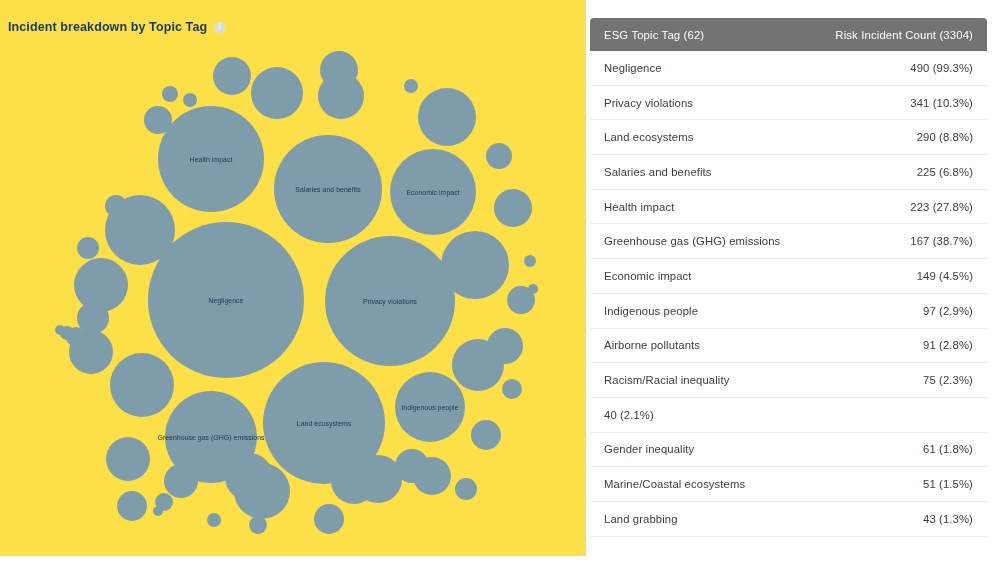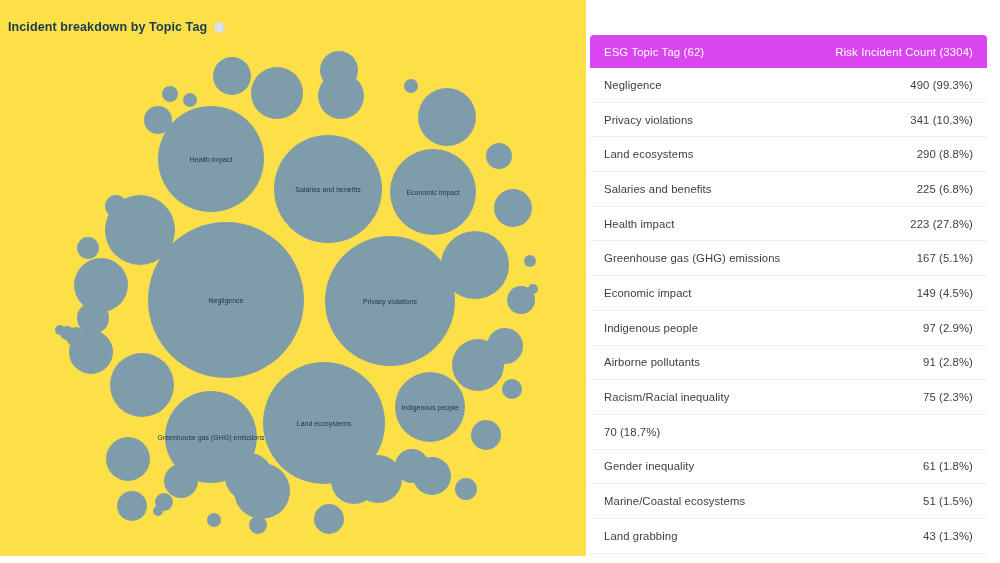--- a/index.html
+++ b/index.html
@@ -56,25 +56,24 @@
     width:414px;height:563px;
     background:#ffffff;
     flex:0 0 auto;
   }
   .table-wrap{
     position:absolute;left:4px;top:18px;width:397px;
   }
   .tbl-header{
     display:flex;align-items:center;
     height:33px;
-    background:#d946ef;
+    background:#737373;
     border-radius:4px 4px 0 0;
     padding:0 14px;
     box-sizing:border-box;
-    margin-top:17px;
   }
   .th-left{
     flex:1 1 auto;color:#ffffff;font-size:11.3px;
     letter-spacing:.15px;
   }
   .th-right{
     flex:0 0 auto;color:#ffffff;font-size:11.3px;
     letter-spacing:.15px;text-align:right;
   }
   .tbl-row{
@@ -204,40 +203,40 @@
           <div class="tbl-row">
             <span class="td-left">Salaries and benefits</span>
             <span class="td-right">225 (6.8%)</span>
           </div>
           <div class="tbl-row">
             <span class="td-left">Health impact</span>
             <span class="td-right">223 (27.8%)</span>
           </div>
           <div class="tbl-row">
             <span class="td-left">Greenhouse gas (GHG) emissions</span>
-            <span class="td-right">167 (5.1%)</span>
+            <span class="td-right">167 (38.7%)</span>
           </div>
           <div class="tbl-row">
             <span class="td-left">Economic impact</span>
             <span class="td-right">149 (4.5%)</span>
           </div>
           <div class="tbl-row">
             <span class="td-left">Indigenous people</span>
             <span class="td-right">97 (2.9%)</span>
           </div>
           <div class="tbl-row">
             <span class="td-left">Airborne pollutants</span>
             <span class="td-right">91 (2.8%)</span>
           </div>
           <div class="tbl-row">
             <span class="td-left">Racism/Racial inequality</span>
             <span class="td-right">75 (2.3%)</span>
           </div>
           <div class="tbl-row">
-            <span class="td-right">70 (18.7%)</span>
+            <span class="td-right">40 (2.1%)</span>
           </div>
           <div class="tbl-row">
             <span class="td-left">Gender inequality</span>
             <span class="td-right">61 (1.8%)</span>
           </div>
           <div class="tbl-row">
             <span class="td-left">Marine/Coastal ecosystems</span>
             <span class="td-right">51 (1.5%)</span>
           </div>
           <div class="tbl-row">

